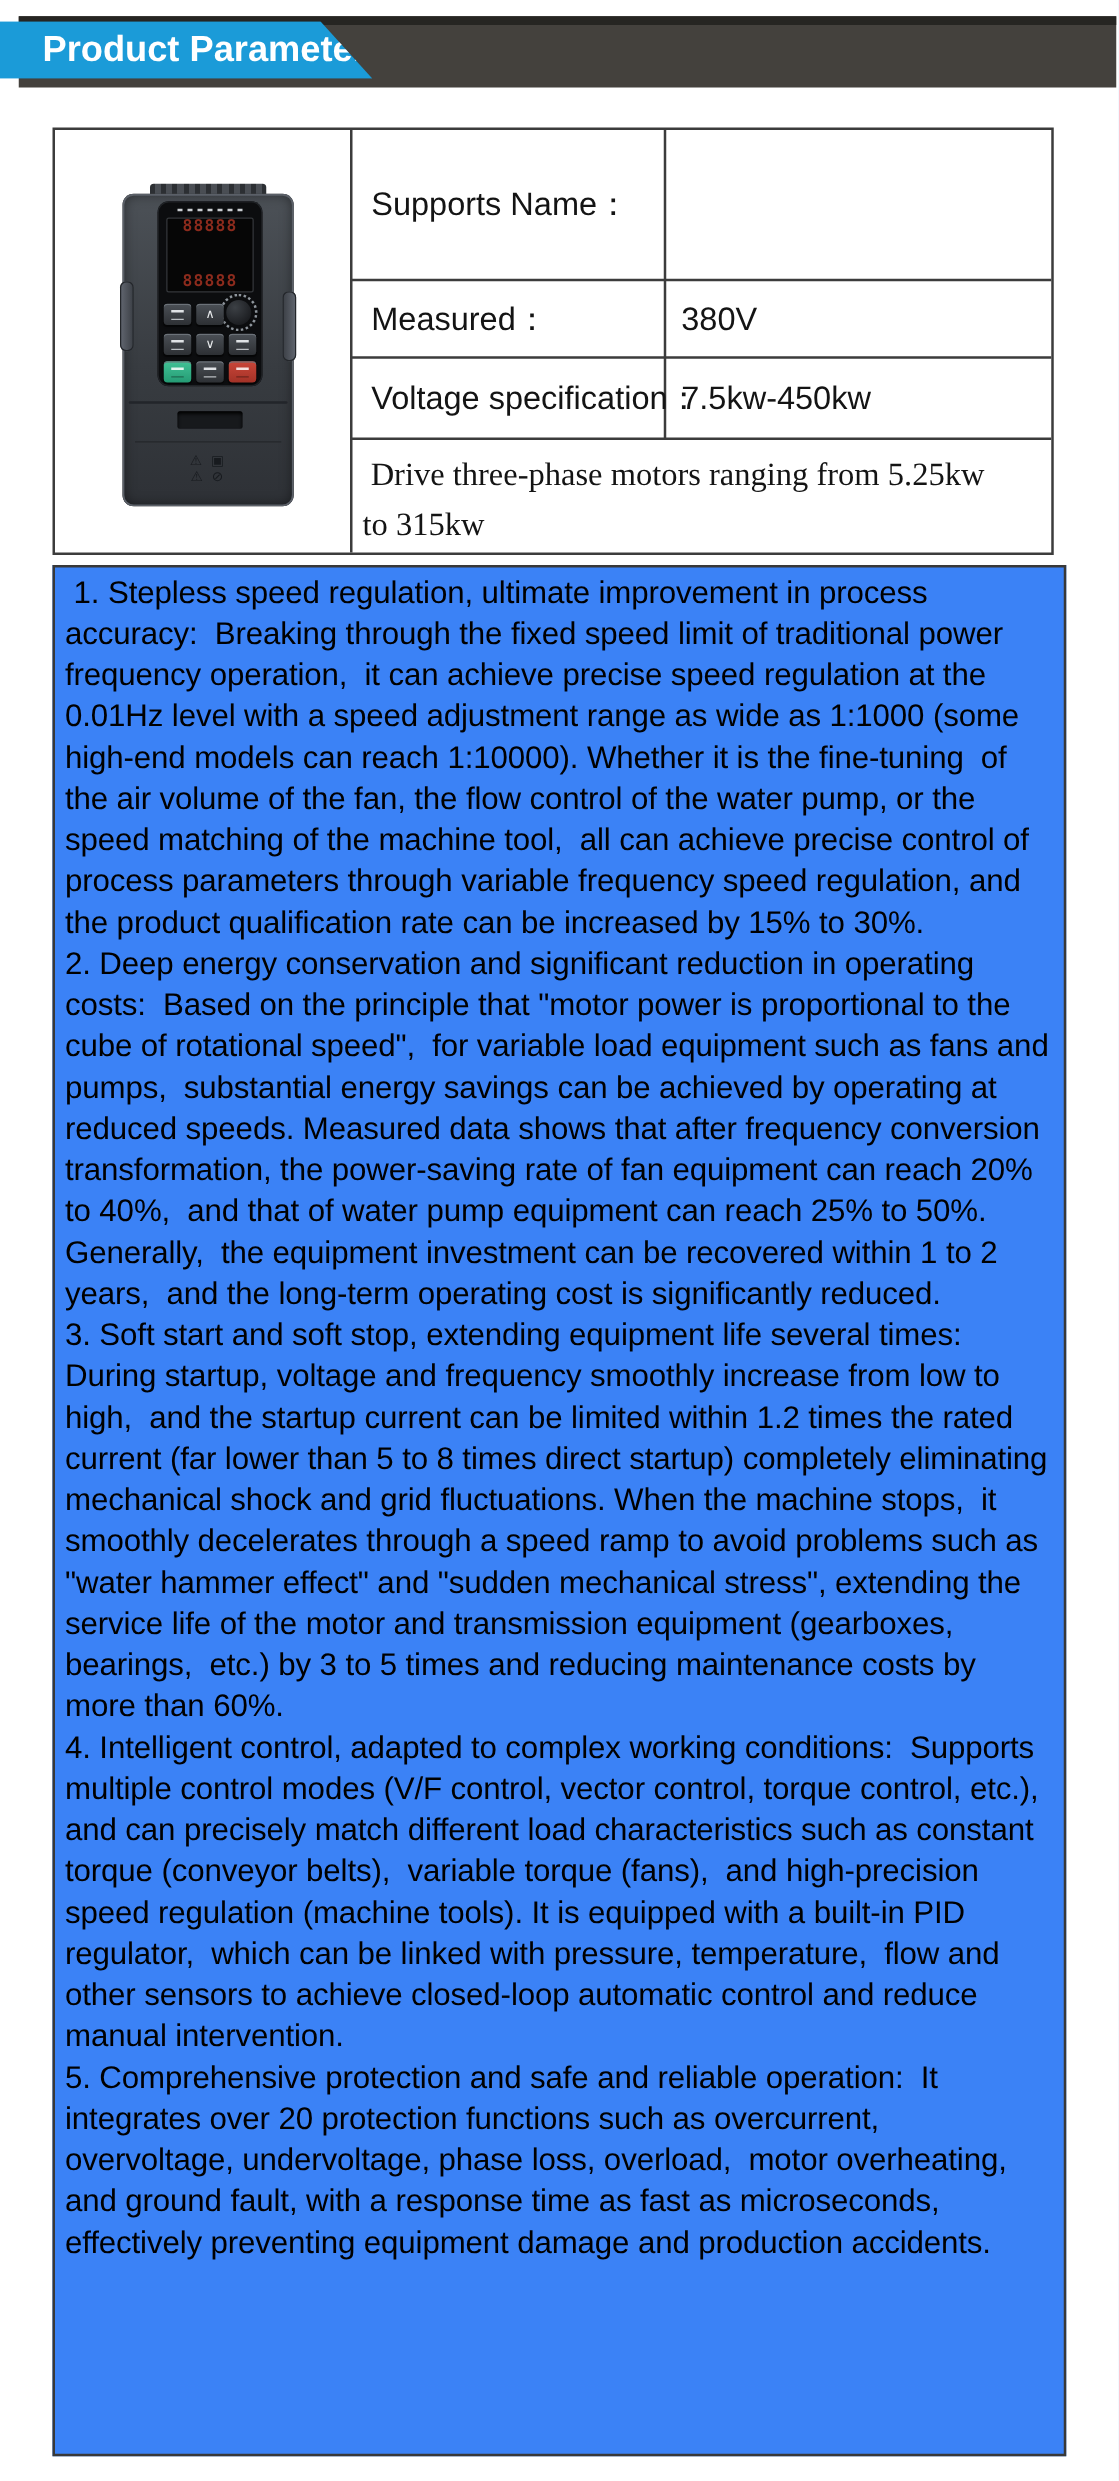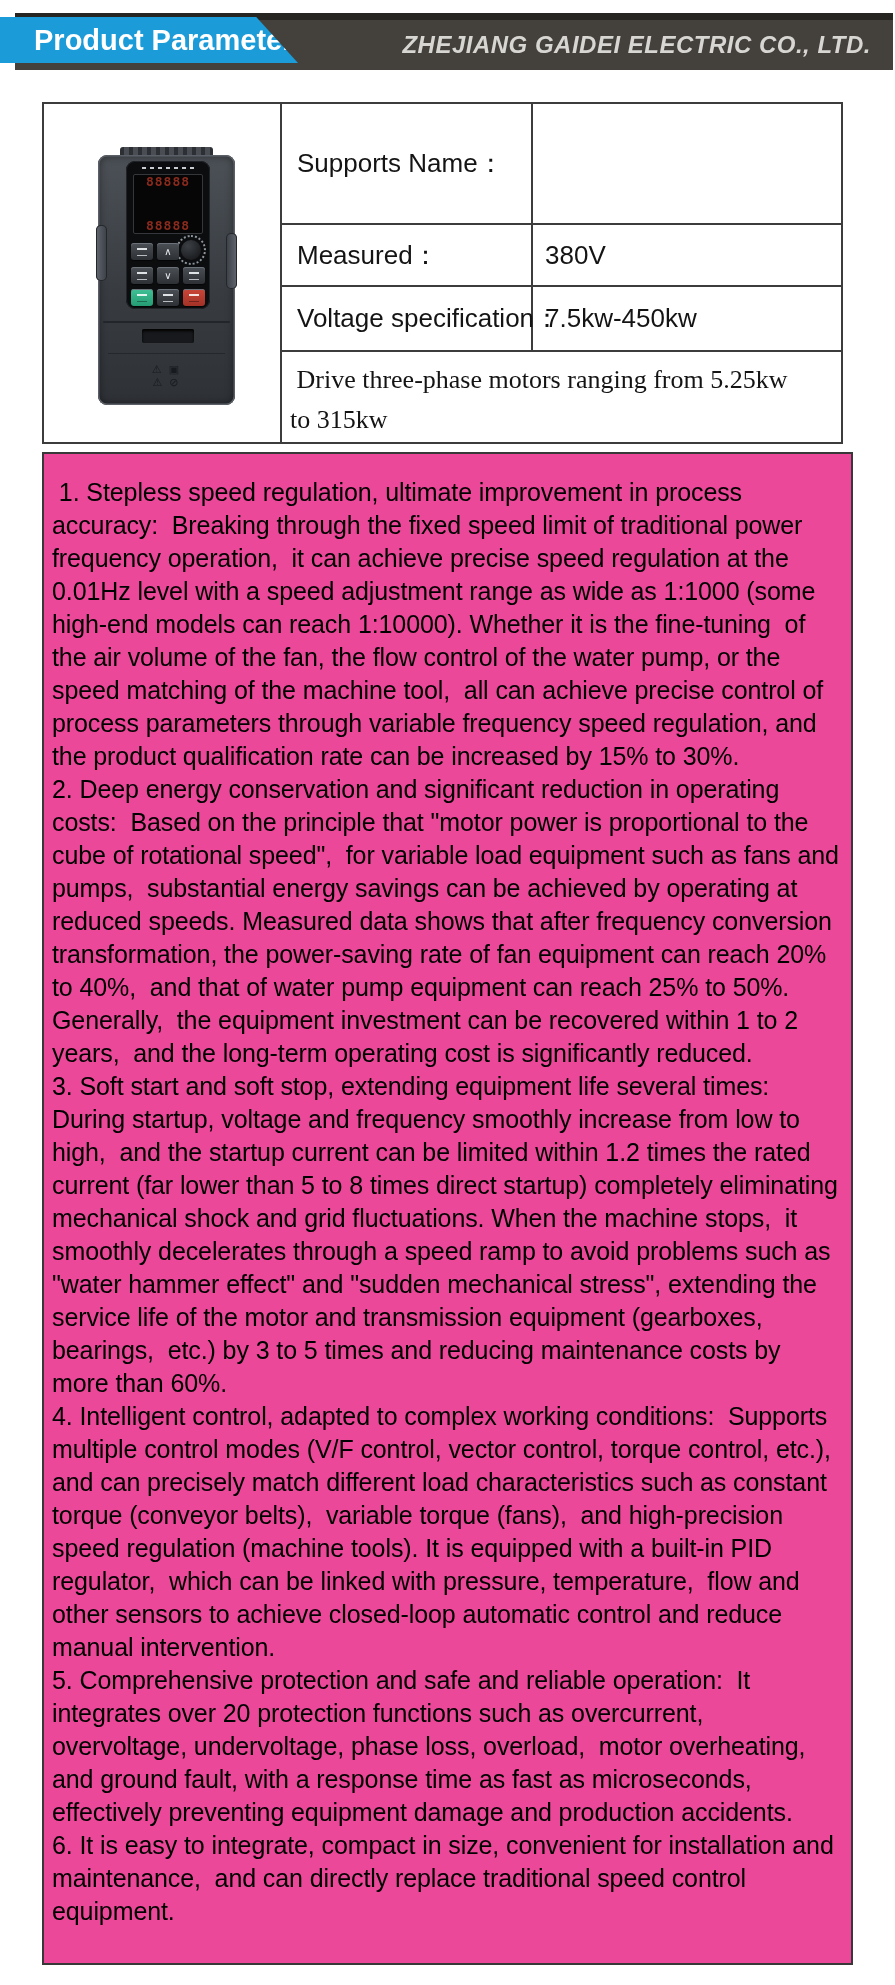--- a/index.html
+++ b/index.html
@@ -115,34 +115,33 @@
   .dev-seam  { position:absolute; left:5px; right:5px; top:174px; height:2px; background:#22252a; border-radius:1px; }
   .dev-slot  { position:absolute; left:44px; top:182px; width:52px; height:14px; background:#17191c;
                border-radius:2px; box-shadow:inset 0 2px 3px #000; }
   .dev-seam2 { position:absolute; left:10px; right:10px; top:206px; height:1px; background:#24272b; }
   .warn-rows { position:absolute; left:0; right:0; top:216px; text-align:center;
                color:#171a1e; font-size:11px; line-height:13px; letter-spacing:2px; }
 
   
   .features-box {
     position:absolute; left:42px; top:452px; width:811px; height:1513px;
-    border:2px solid #383838; background:#ec4899; overflow:hidden;
-    padding:22px 8px 0 8px;
+    border:2px solid #383838; background:#3b82f6; overflow:hidden;
+    padding:4px 8px 0 8px;
   }
   .feature {
     font-size:25px; line-height:33px; color:#000;
     white-space:pre-wrap; letter-spacing:-0.1px;
   }
 </style>
 </head>
 <body>
 
 <div class="banner">
   <div class="banner-top-strip"></div>
-  <div class="company">ZHEJIANG GAIDEI ELECTRIC CO., LTD.</div>
 </div>
 <div class="ribbon">
   <span class="ribbon-label">Product Parameters</span>
 </div>
 
 <div class="spec-box">
   <div class="vline1"></div>
   <div class="vline2"></div>
   <div class="hline h1"></div>
   <div class="hline h2"></div>
@@ -200,14 +199,13 @@
     </div>
   </div>
 </div>
 
 <div class="features-box">
     <div class="feature"> 1. Stepless speed regulation, ultimate improvement in process accuracy:  Breaking through the fixed speed limit of traditional power frequency operation,  it can achieve precise speed regulation at the 0.01Hz level with a speed adjustment range as wide as 1:1000 (some high-end models can reach 1:10000). Whether it is the fine-tuning  of the air volume of the fan, the flow control of the water pump, or the speed matching of the machine tool,  all can achieve precise control of process parameters through variable frequency speed regulation, and the product qualification rate can be increased by 15% to 30%.</div>
     <div class="feature">2. Deep energy conservation and significant reduction in operating costs:  Based on the principle that "motor power is proportional to the cube of rotational speed",  for variable load equipment such as fans and pumps,  substantial energy savings can be achieved by operating at reduced speeds. Measured data shows that after frequency conversion transformation, the power-saving rate of fan equipment can reach 20% to 40%,  and that of water pump equipment can reach 25% to 50%. Generally,  the equipment investment can be recovered within 1 to 2 years,  and the long-term operating cost is significantly reduced.</div>
     <div class="feature">3. Soft start and soft stop, extending equipment life several times: During startup, voltage and frequency smoothly increase from low to high,  and the startup current can be limited within 1.2 times the rated current (far lower than 5 to 8 times direct startup) completely eliminating mechanical shock and grid fluctuations. When the machine stops,  it smoothly decelerates through a speed ramp to avoid problems such as "water hammer effect" and "sudden mechanical stress", extending the service life of the motor and transmission equipment (gearboxes, bearings,  etc.) by 3 to 5 times and reducing maintenance costs by more than 60%.</div>
     <div class="feature">4. Intelligent control, adapted to complex working conditions:  Supports multiple control modes (V/F control, vector control, torque control, etc.),  and can precisely match different load characteristics such as constant torque (conveyor belts),  variable torque (fans),  and high-precision speed regulation (machine tools). It is equipped with a built-in PID regulator,  which can be linked with pressure, temperature,  flow and other sensors to achieve closed-loop automatic control and reduce manual intervention.</div>
     <div class="feature">5. Comprehensive protection and safe and reliable operation:  It integrates over 20 protection functions such as overcurrent, overvoltage, undervoltage, phase loss, overload,  motor overheating, and ground fault, with a response time as fast as microseconds, effectively preventing equipment damage and production accidents.</div>
-    <div class="feature">6. It is easy to integrate, compact in size, convenient for installation and maintenance,  and can directly replace traditional speed control equipment.</div>
   </div>
 
 </body></html>

